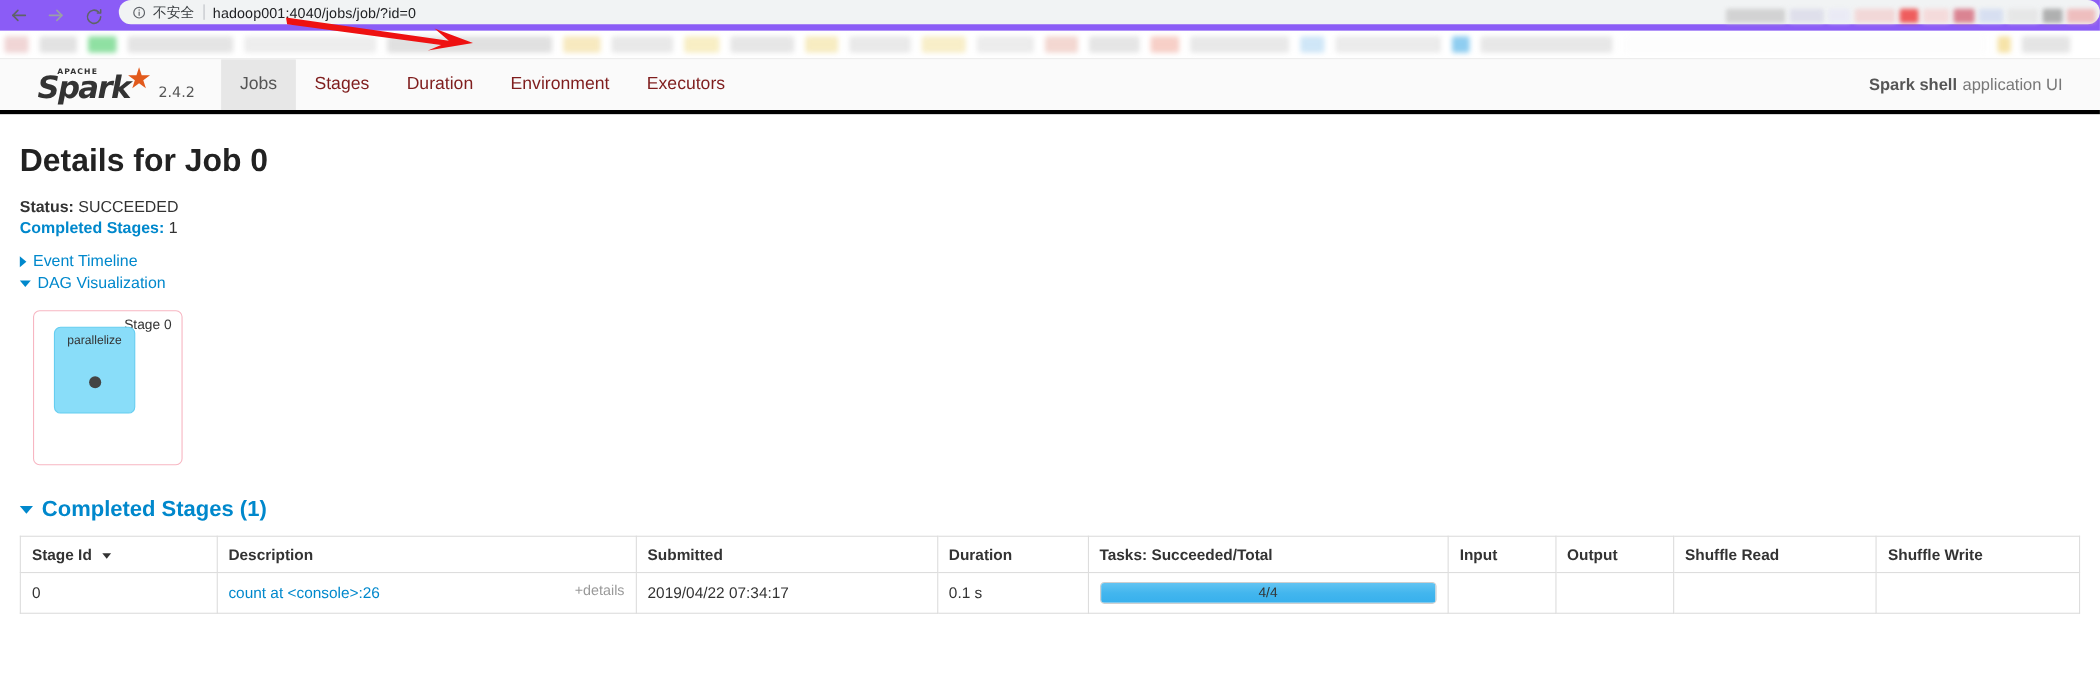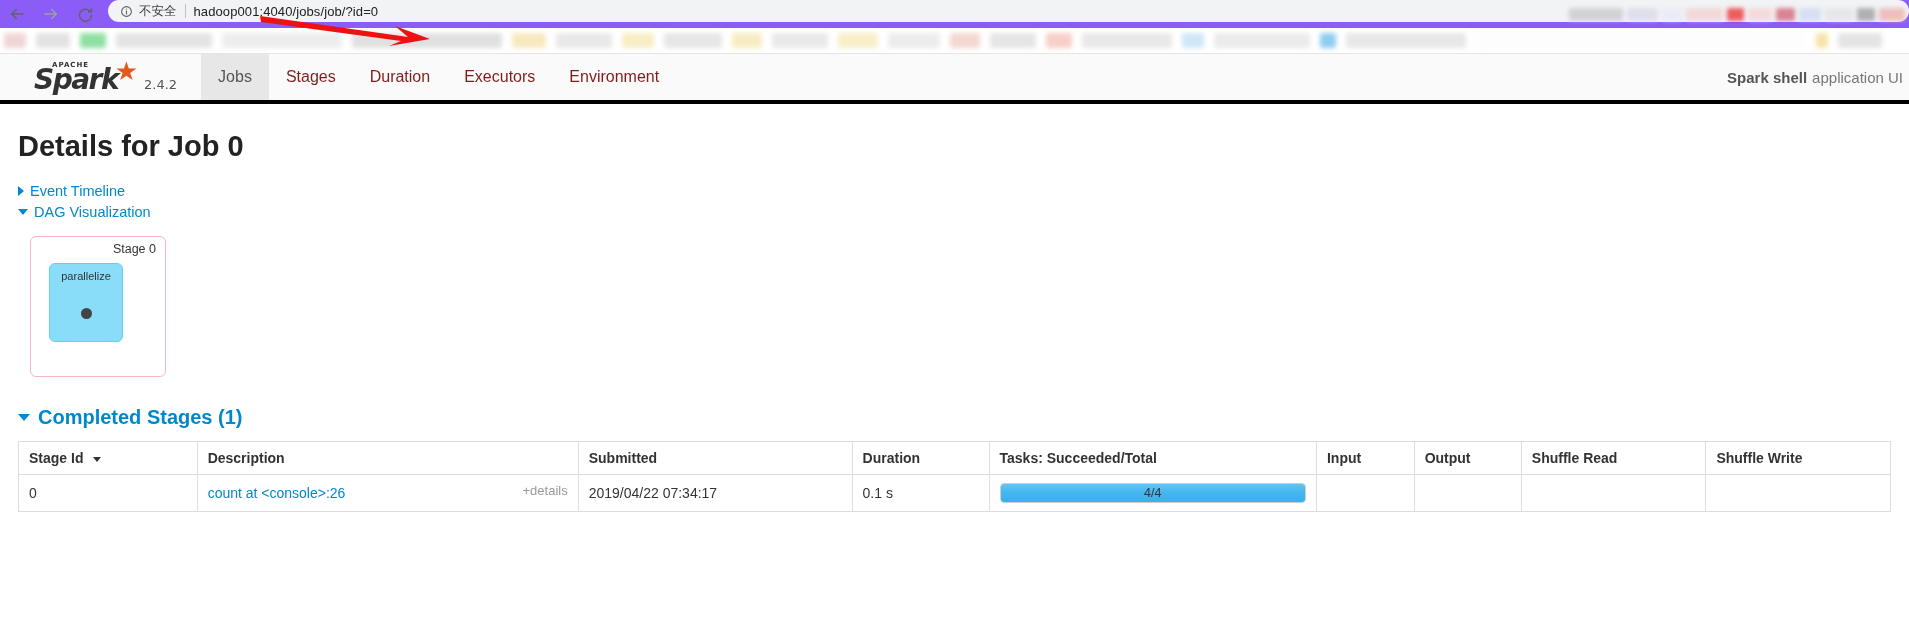--- a/index.html
+++ b/index.html
@@ -136,21 +136,21 @@
     text-decoration: none;
     font-family: "Liberation Sans", sans-serif;
   }
   .nav-tab.active {
     background: #e7e7e7;
     color: #555;
   }
   #app-title {
     margin-left: auto;
     display: flex; align-items: center;
-    padding-right: 6px;
+    padding-right: 34px;
     font-size: 15px;
     color: #777;
   }
   #app-title b { color: #555; margin-right: 5px; }
 
   
   #page {
     position: absolute; top: 104px; left: 0;
     width: 1909px; height: 530px;
     padding: 0 18px;
@@ -204,21 +204,21 @@
     border: 1px solid #f7b6c2;
     border-radius: 6px;
     background: #fff;
   }
   #dag-stage-label {
     position: absolute; right: 9px; top: 5px;
     font-size: 12.5px; color: #333;
     font-family: "Liberation Sans", sans-serif;
   }
   #dag-rdd-box {
-    position: absolute; left: 18px; top: 26px;
+    position: absolute; left: 18px; top: 14px;
     width: 74px; height: 79px;
     background: #89ddf9;
     border: 1px solid #65cdf0;
     border-radius: 6px;
   }
   #dag-rdd-label {
     position: absolute; top: 6px; left: 0; right: 0;
     text-align: center;
     font-size: 11px; color: #333;
     font-family: "Liberation Sans", sans-serif;
@@ -400,34 +400,42 @@
       <span id="spark-apache">APACHE</span>
       <span id="spark-wordmark">Spark</span>
       <span id="spark-star">★</span>
     </span>
     <span id="spark-version">2.4.2</span>
   </a>
 
   <a class="nav-tab active" href="#">Jobs</a>
   <a class="nav-tab" href="#">Stages</a>
   <a class="nav-tab" href="#">Duration</a>
+  <a class="nav-tab" href="#">Environment</a>
   <a class="nav-tab" href="#">Executors</a>
-  <a class="nav-tab" href="#">Environment</a>
 
   <div id="app-title">
     <b>Spark shell</b>
     <span>application UI</span>
   </div>
 </div>
 
 <div id="page">
 
   <h1 id="page-title">Details for Job 0</h1>
 
-
+  <div class="meta-line">
+    <span class="lbl">Status:</span>
+    <span>SUCCEEDED</span>
+  </div>
+
+  <div class="meta-line">
+    <span class="lbl-link">Completed Stages:</span>
+    <span>1</span>
+  </div>
 
   <div class="toggle-row">
     <a class="toggle-link" href="#">
       <span class="caret-right"></span>
       <span>Event Timeline</span>
     </a>
   </div>
 
   <div>
     <a class="toggle-link" href="#">

